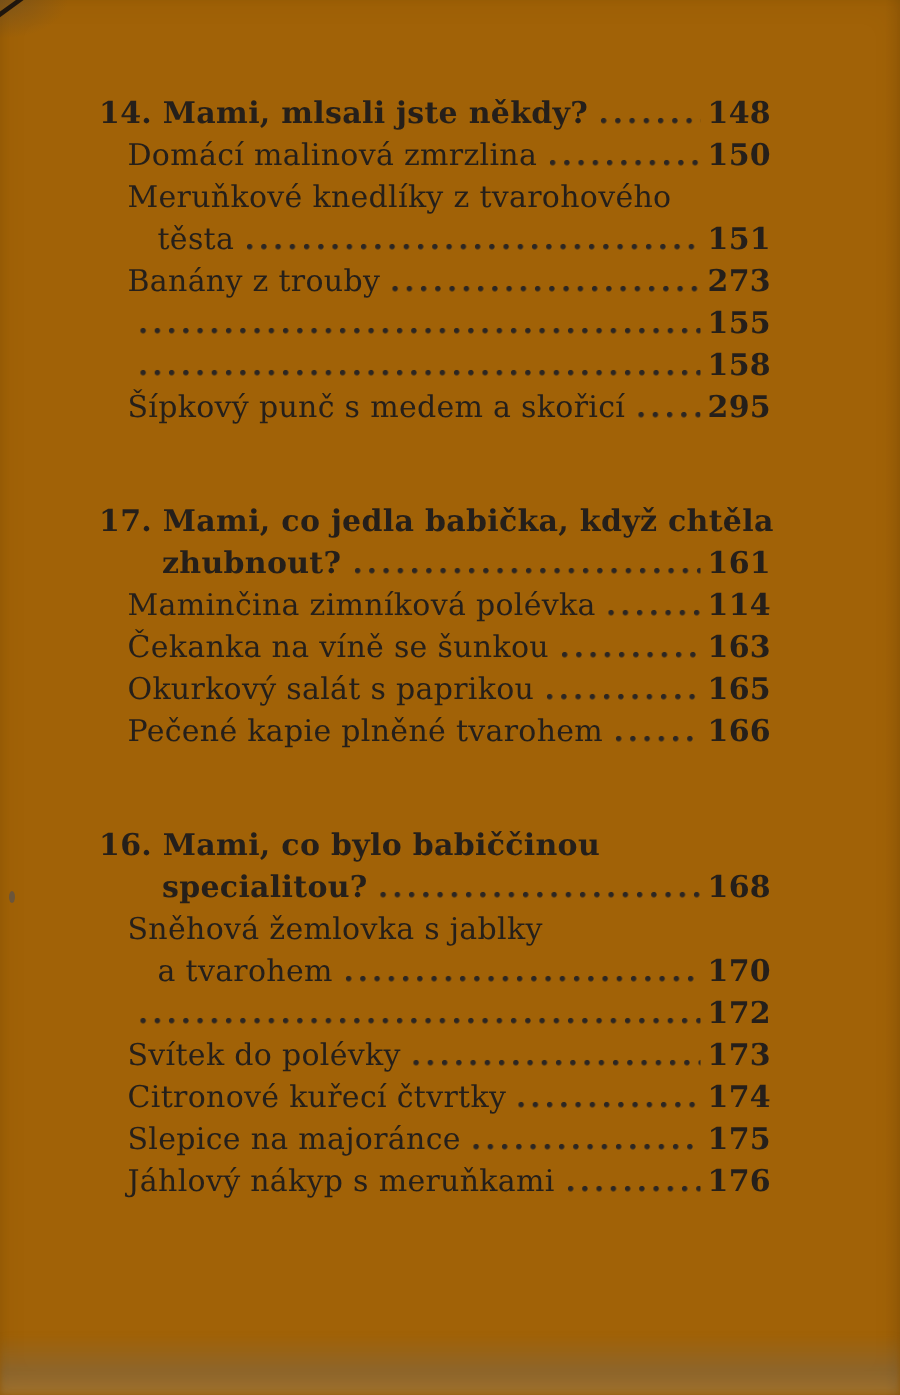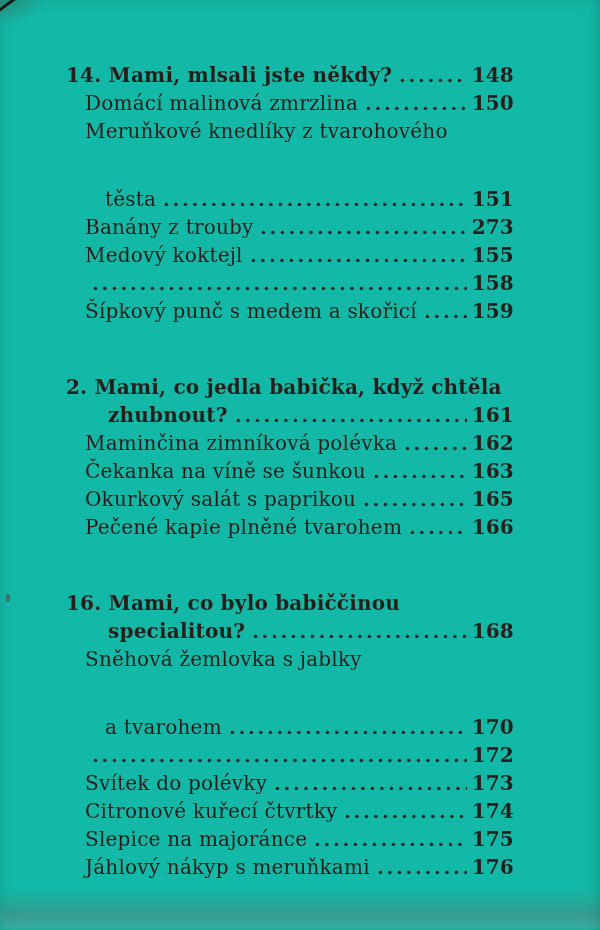--- a/index.html
+++ b/index.html
@@ -11,21 +11,21 @@
     height: 930px;
     background: #ffffff;
     font-family: "DejaVu Serif", "Liberation Serif", serif;
     color: #251f1a;
     position: relative;
     overflow: hidden;
   }
   .page {
     position: absolute;
     inset: 0;
-    background: #14b8a6;
+    background: #a16207;
     box-shadow: inset 0 0 22px rgba(0,0,0,0.06), inset 2px 0 6px rgba(0,0,0,0.05);
   }
   
   .corner-line {
     position: absolute;
     left: -6px;
     top: 3px;
     width: 26px;
     height: 3px;
     background: #14100d;
@@ -94,21 +94,20 @@
   }
   .line {
     display: flex;
     align-items: baseline;
   }
   .heading .line.cont {
     padding-left: 42px;
   }
   .item .line.cont {
     padding-left: 20px;
-    margin-top: 40px;
   }
   .txt {
     white-space: nowrap;
   }
   .leader {
     flex: 1;
     min-width: 14px;
     align-self: flex-end;
     height: 5px;
     margin: 0 5px 6px 8px;
@@ -160,55 +159,54 @@
         </div>
         <div class="entry item">
           <div class="line">
             <span class="txt">Banány z trouby</span>
             <span class="leader"></span>
             <span class="page-num">273</span>
           </div>
         </div>
         <div class="entry item">
           <div class="line">
-            <span class="txt">Medový koktejl</span>
             <span class="leader"></span>
             <span class="page-num">155</span>
           </div>
         </div>
         <div class="entry item">
           <div class="line">
             <span class="leader"></span>
             <span class="page-num">158</span>
           </div>
         </div>
         <div class="entry item">
           <div class="line">
             <span class="txt">Šípkový punč s medem a skořicí</span>
             <span class="leader"></span>
-            <span class="page-num">159</span>
+            <span class="page-num">295</span>
           </div>
         </div>
       </div>
       <div class="section">
         <div class="entry heading">
           <div class="line">
-            <span class="txt">2. Mami, co jedla babička, když chtěla</span>
+            <span class="txt">17. Mami, co jedla babička, když chtěla</span>
           </div>
           <div class="line cont">
             <span class="txt">zhubnout?</span>
             <span class="leader"></span>
             <span class="page-num">161</span>
           </div>
         </div>
         <div class="entry item">
           <div class="line">
             <span class="txt">Maminčina zimníková polévka</span>
             <span class="leader"></span>
-            <span class="page-num">162</span>
+            <span class="page-num">114</span>
           </div>
         </div>
         <div class="entry item">
           <div class="line">
             <span class="txt">Čekanka na víně se šunkou</span>
             <span class="leader"></span>
             <span class="page-num">163</span>
           </div>
         </div>
         <div class="entry item">

